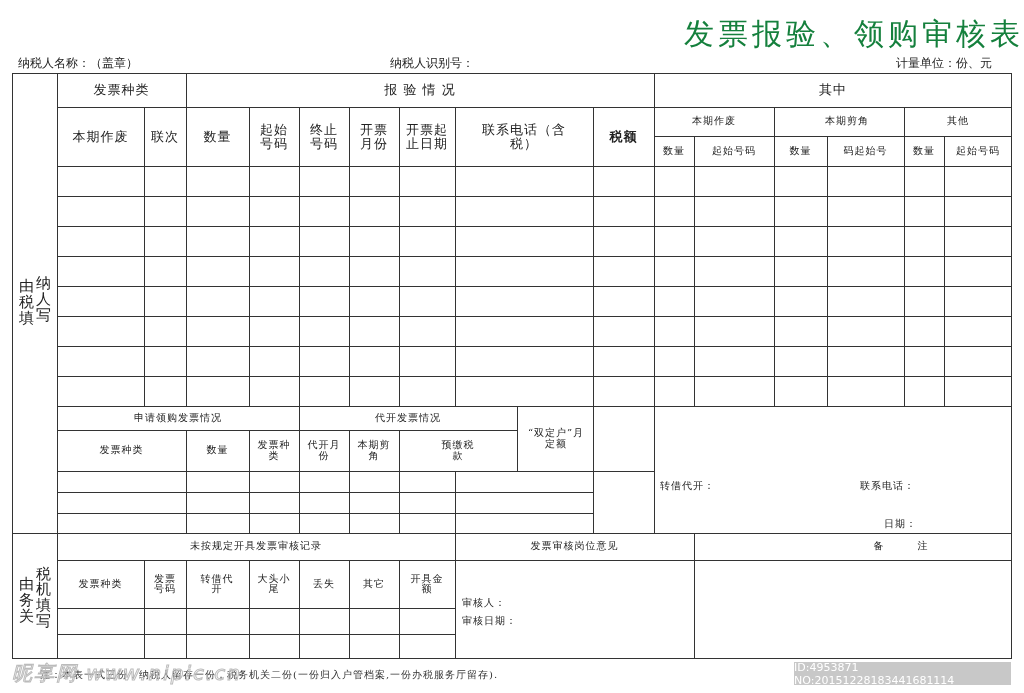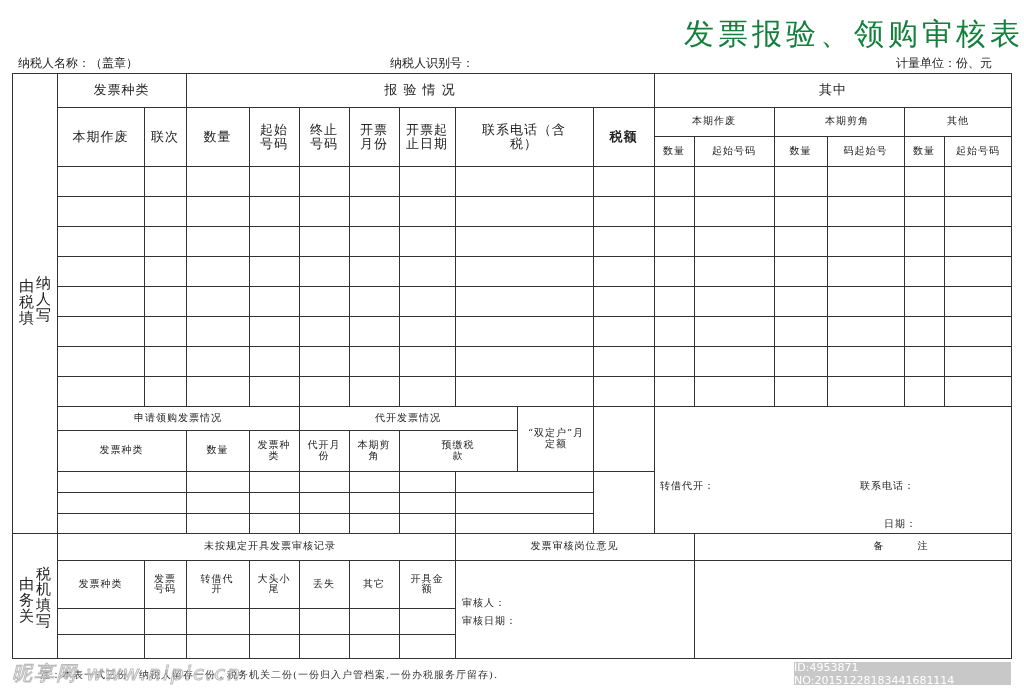--- a/index.html
+++ b/index.html
@@ -173,21 +173,21 @@
   <div style="height:21px;"></div>
   <div style="height:20px;"></div>
 </div>
 
 <div class="abs" style="left:654px;top:406px;width:358px;height:127px;">
   <div class="abs f9" style="left:6px;top:73px;">转借代开：</div>
   <div class="abs f9" style="left:206px;top:73px;">联系电话：</div>
   <div class="abs f9" style="left:230px;top:111px;">日期：</div>
 </div>
 
-<div class="cell f9" style="left:71px;top:533px;width:398px;height:27px;text-align:center;">未按规定开具发票审核记录</div>
+<div class="cell f9" style="left:57px;top:533px;width:398px;height:27px;text-align:center;">未按规定开具发票审核记录</div>
 <div class="cell f9" style="left:455px;top:533px;width:239px;height:27px;">发票审核岗位意见</div>
 <div class="cell f9" style="left:694px;top:533px;width:318px;height:27px;margin-left:48px;">备　　　注</div>
 
 <div class="cell f9" style="left:57px;top:560px;width:87px;height:48px;">发票种类</div>
 <div class="cell f9" style="left:150px;top:560px;width:30px;height:48px;">发票号码</div>
 <div class="cell f9" style="left:200px;top:560px;width:34px;height:48px;">转借代开</div>
 <div class="cell f9" style="left:257px;top:560px;width:34px;height:48px;">大头小尾</div>
 <div class="cell f9" style="left:299px;top:560px;width:50px;height:48px;">丢失</div>
 <div class="cell f9" style="left:349px;top:560px;width:50px;height:48px;">其它</div>
 <div class="cell f9" style="left:410px;top:560px;width:34px;height:48px;">开具金额</div>

